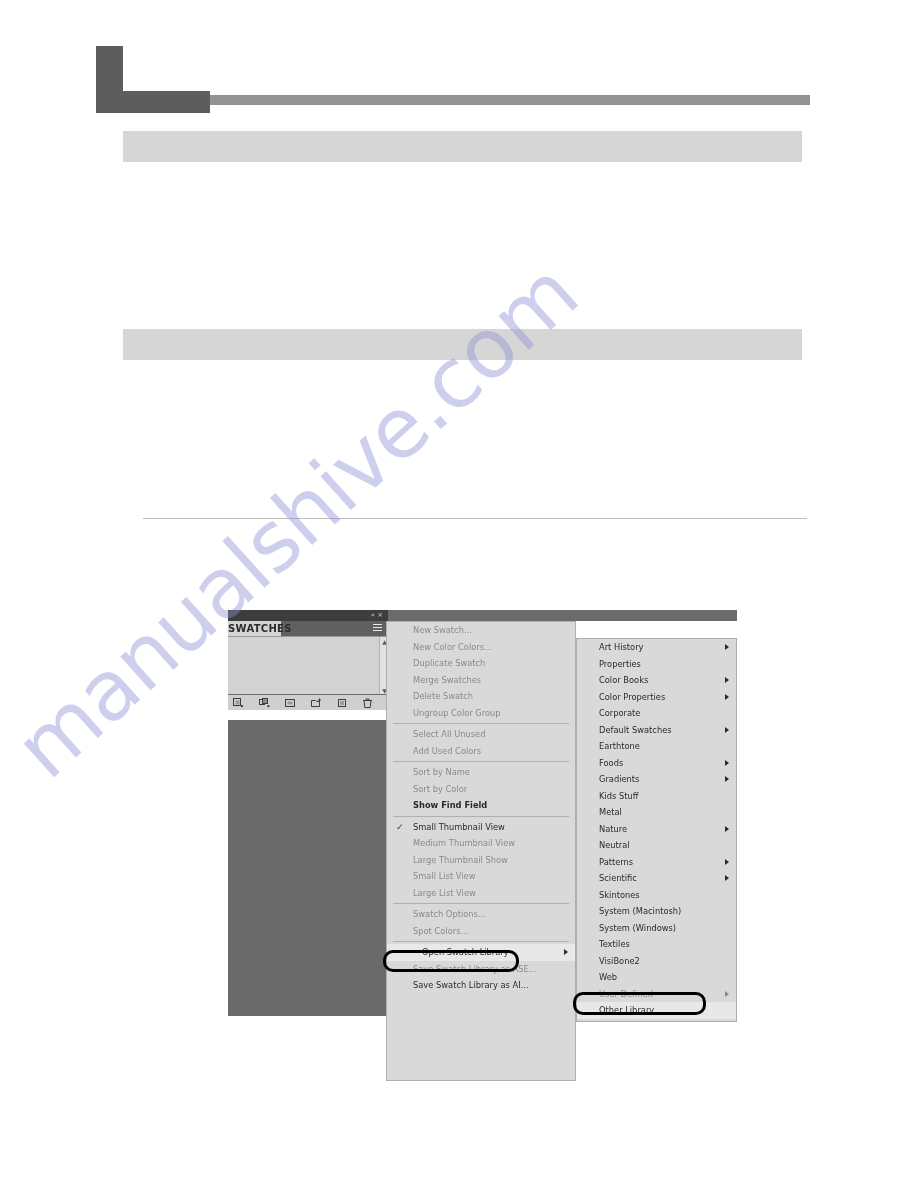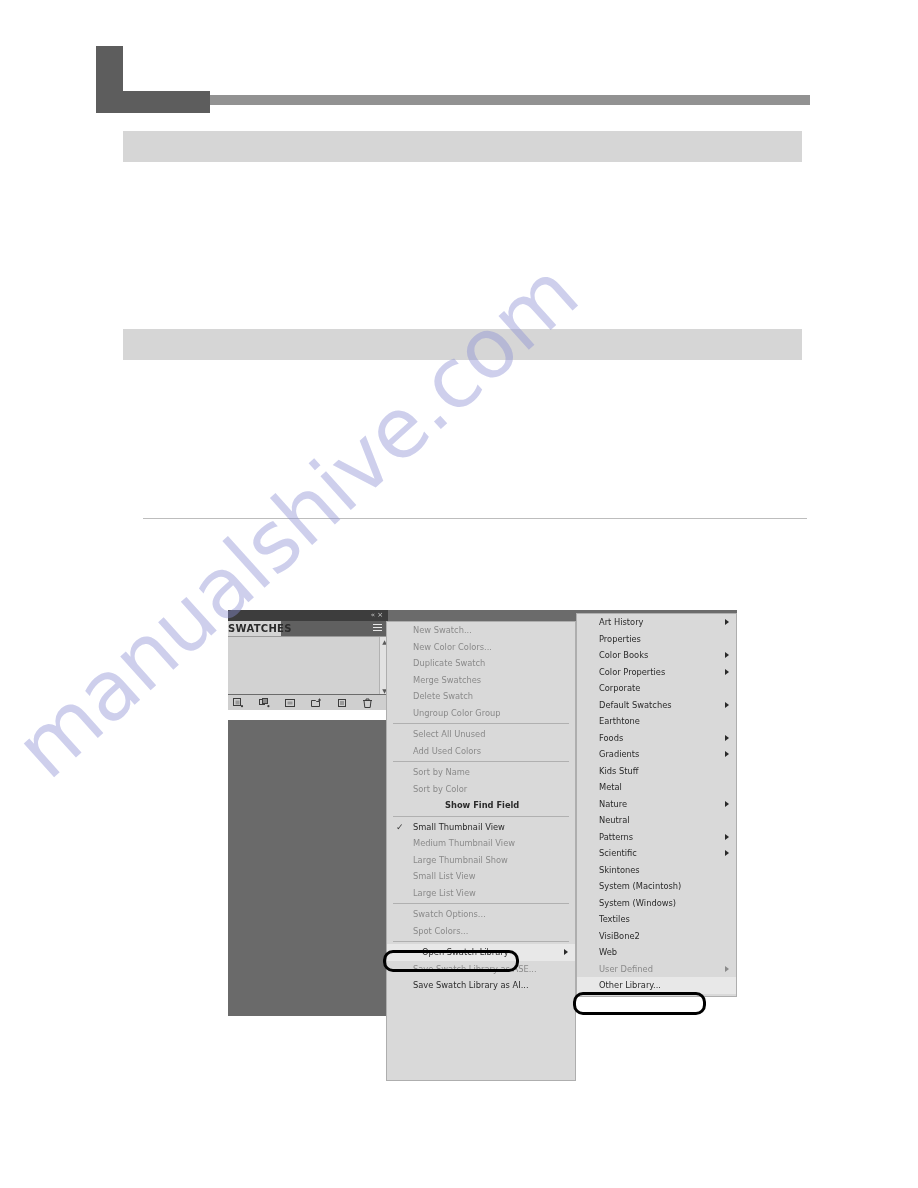--- a/index.html
+++ b/index.html
@@ -236,41 +236,41 @@
     height: 460px;
     background: #d9d9d9;
     border: 1px solid #aeaeae;
     box-sizing: border-box;
     z-index: 4;
   }
   
   #submenu {
     position: absolute;
     left: 348px;
-    top: 3px;
+    top: 28px;
     width: 161px;
     height: 384px;
     background: #d9d9d9;
     border: 1px solid #aeaeae;
     box-sizing: border-box;
     z-index: 4;
   }
 
   .menu-item {
     position: relative;
     height: 16.5px;
     line-height: 16.5px;
     padding-left: 26px;
     font-size: 8.3px;
     color: #2a2a2a;
     white-space: nowrap;
   }
   #submenu .menu-item { padding-left: 22px; }
   .menu-item.dim { color: #8a8a8a; }
-  .menu-item.bold { font-weight: bold; margin-left: 32px; }
+  .menu-item.bold { font-weight: bold; }
   .menu-item .chk {
     position: absolute;
     left: 9px; top: 0;
     font-size: 9px;
     color: #3a3a3a;
   }
   .menu-item .arrow {
     position: absolute;
     right: 7px;
     top: 50%;

